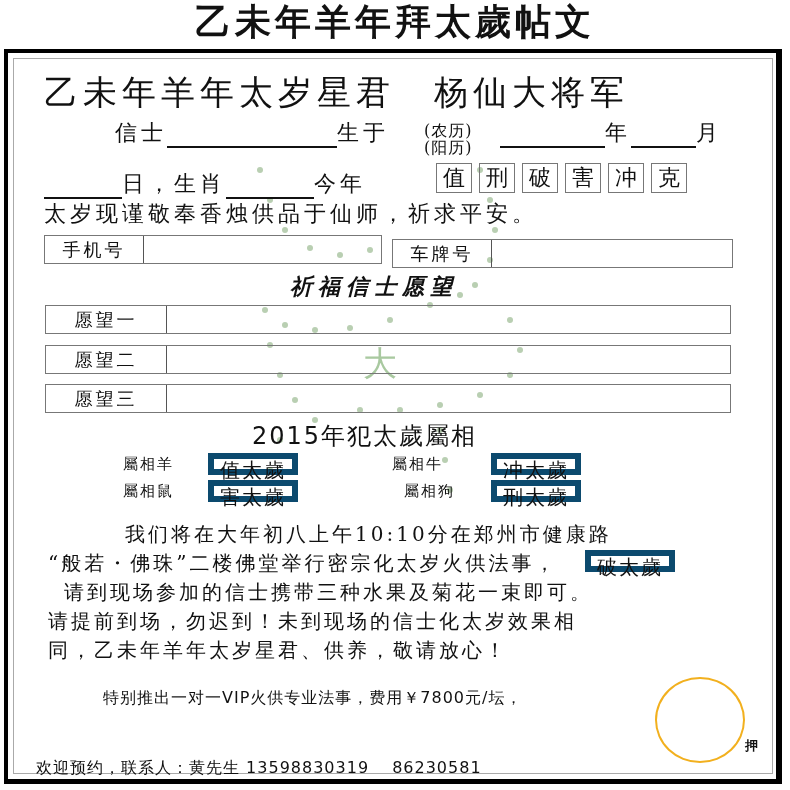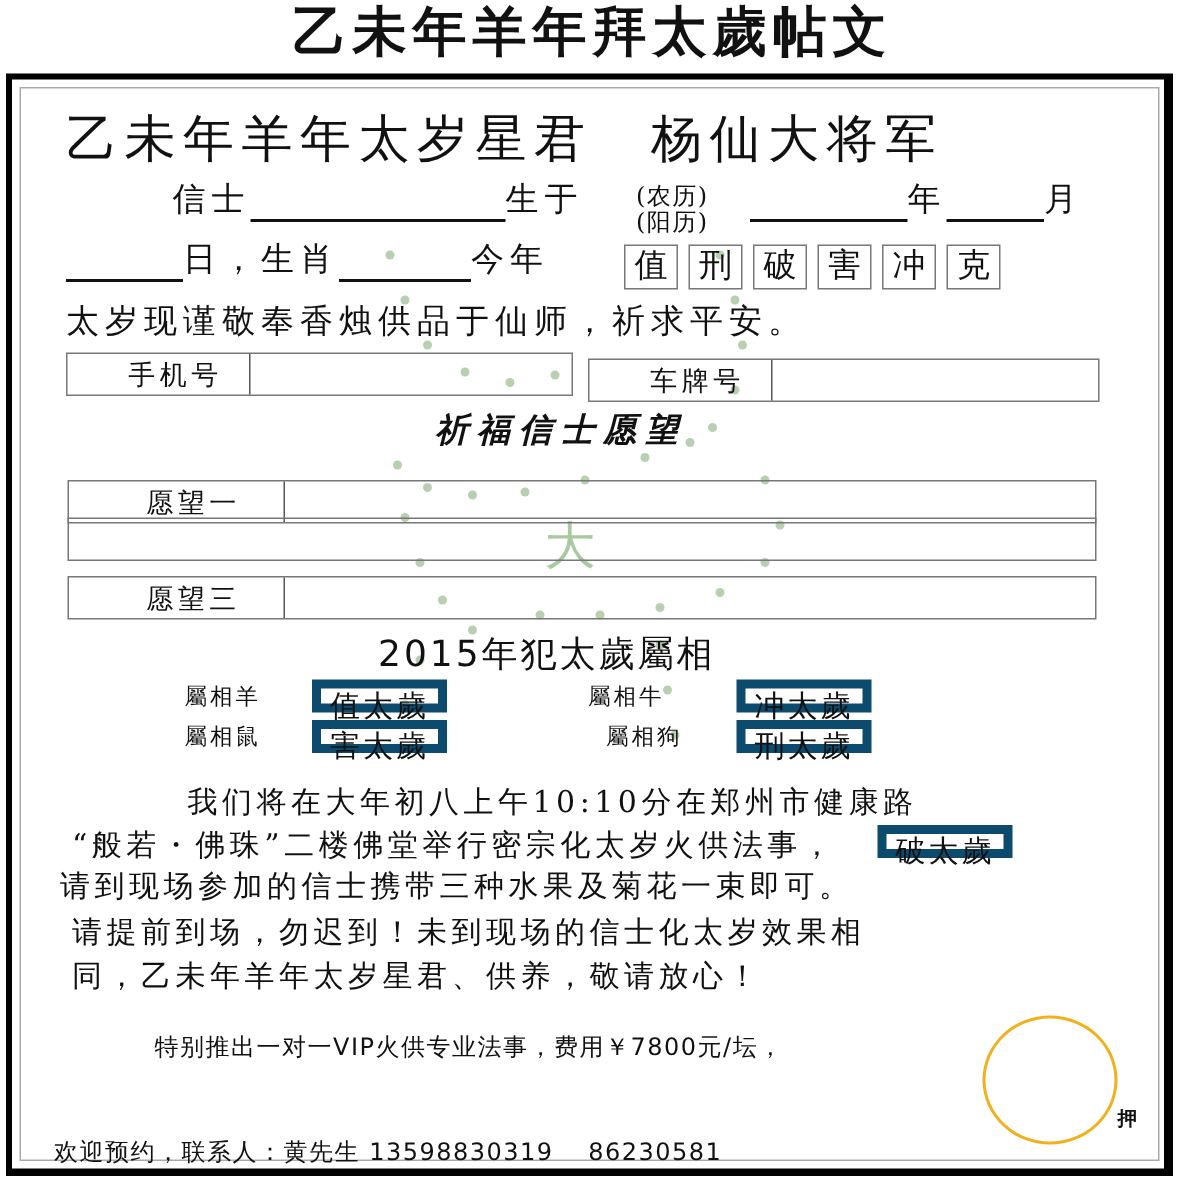--- a/index.html
+++ b/index.html
@@ -12,21 +12,21 @@
          border:4px solid #000; border-bottom-width:5px; border-right-width:6px; box-sizing:border-box; }
   .inner-frame { position:absolute; left:13px; top:58px; width:760px; height:716px;
          border:1px solid #aaa; box-sizing:border-box; }
   .abs { position:absolute; white-space:nowrap; }
   .title { left:44px; top:70px; font-size:34px; letter-spacing:5px; }
   .line { font-size:22px; letter-spacing:4px; }
   .uline { display:inline-block; border-bottom:2px solid #111; vertical-align:bottom; height:22px; }
   .cal { font-size:16px; line-height:14px; letter-spacing:1px; }
   .box { display:inline-block; border:1px solid #777; width:34px; height:28px; line-height:28px;
          text-align:center; font-size:22px; margin-right:7px; }
-  .field { border:1px solid #777; box-sizing:border-box; display:flex;padding-left:23px; }
+  .field { border:1px solid #777; box-sizing:border-box; display:flex; }
   .field-label { border-right:1px solid #555; display:flex; align-items:center; justify-content:center;
          font-size:18px; letter-spacing:3px; }
   .wish-title { font-family:"DejaVu Serif",serif; font-weight:bold; font-style:italic; font-size:22px; letter-spacing:6px; }
   .year-title { font-family:"DejaVu Sans","Liberation Sans",sans-serif; font-size:24px; letter-spacing:2px; }
   .zod-label { font-family:"DejaVu Sans",sans-serif; font-size:15px; letter-spacing:2px; }
   .zod-box { border:6px solid #0c4a6e; font-family:"DejaVu Sans",sans-serif; font-size:20px; letter-spacing:2px;
          padding:0 6px; height:22px; line-height:22px; box-sizing:border-box; }
   .para { font-size:20px; letter-spacing:3px; line-height:29px; }
   .promo { font-family:"DejaVu Sans","Liberation Sans",sans-serif; font-size:16px; letter-spacing:1px; }
   .seal { position:absolute; left:655px; top:677px; width:90px; height:86px; border:2px solid #f2b01e;
@@ -84,45 +84,46 @@
 
 <div class="abs line" style="left:115px;top:118px;">
   <span>信士</span><span class="uline" style="width:170px"></span><span>生于</span>
 </div>
 <div class="abs cal" style="left:424px;top:124px;">(农历)</div>
 <div class="abs cal" style="left:424px;top:141px;">(阳历)</div>
 <div class="abs line" style="left:500px;top:118px;">
   <span class="uline" style="width:105px"></span><span>年</span><span class="uline" style="width:65px"></span><span>月</span>
 </div>
 
-<div class="abs line" style="left:44px;top:158px;">
+<div class="abs line" style="left:44px;top:169px;">
   <span class="uline" style="width:78px"></span><span>日，生肖</span><span class="uline" style="width:88px"></span><span>今年</span>
 </div>
-<div class="abs" style="left:416px;top:163px;">
+<div class="abs" style="left:436px;top:163px;">
   <span class="box">值</span><span class="box">刑</span><span class="box">破</span><span class="box">害</span><span class="box">冲</span><span class="box">克</span>
 </div>
 
 <div class="abs line" style="left:44px;top:199px;">太岁现谨敬奉香烛供品于仙师，祈求平安。</div>
 
 <div class="abs field" style="left:44px;top:235px;width:338px;height:29px;">
   <div class="field-label" style="width:98px;">手机号</div>
   <div style="flex:1"></div>
 </div>
 <div class="abs field" style="left:392px;top:239px;width:341px;height:29px;">
   <div class="field-label" style="width:98px;">车牌号</div>
   <div style="flex:1"></div>
 </div>
 
 <div class="abs wish-title" style="left:290px;top:272px;">祈福信士愿望</div>
 
-<div class="abs field" style="left:45px;top:305px;width:686px;height:29px;margin-top:15px;">
+<div class="abs field" style="left:45px;top:305px;width:686px;height:29px;">
   <div class="field-label" style="width:120px;">愿望一</div>
   <div style="flex:1"></div>
 </div>
 <div class="abs field" style="left:45px;top:345px;width:686px;height:29px;">
+  <div class="field-label" style="width:120px;">愿望二</div>
   <div style="flex:1"></div>
 </div>
 <div class="abs field" style="left:45px;top:384px;width:686px;height:29px;">
   <div class="field-label" style="width:120px;">愿望三</div>
   <div style="flex:1"></div>
 </div>
 
 <div class="abs year-title" style="left:252px;top:420px;">2015年犯太歲屬相</div>
 
 <div class="abs zod-label" style="left:123px;top:455px;">屬相羊</div>
@@ -130,21 +131,21 @@
 <div class="abs zod-label" style="left:392px;top:455px;">屬相牛</div>
 <div class="abs zod-box" style="left:491px;top:453px;">冲太歲</div>
 <div class="abs zod-label" style="left:123px;top:482px;">屬相鼠</div>
 <div class="abs zod-box" style="left:208px;top:480px;">害太歲</div>
 <div class="abs zod-label" style="left:404px;top:482px;">屬相狗</div>
 <div class="abs zod-box" style="left:491px;top:480px;">刑太歲</div>
 <div class="abs zod-box" style="left:585px;top:508px;margin-top:42px;">破太歲</div>
 
 <div class="abs para" style="left:125px;top:520px;">我们将在大年初八上午10:10分在郑州市健康路</div>
 <div class="abs para" style="left:48px;top:549px;">“般若・佛珠”二楼佛堂举行密宗化太岁火供法事，</div>
-<div class="abs para" style="left:40px;top:578px;font-family:Liberation Mono, monospace;">请到现场参加的信士携带三种水果及菊花一束即可。</div>
+<div class="abs para" style="left:64px;top:578px;">请到现场参加的信士携带三种水果及菊花一束即可。</div>
 <div class="abs para" style="left:48px;top:607px;">请提前到场，勿迟到！未到现场的信士化太岁效果相</div>
 <div class="abs para" style="left:48px;top:636px;">同，乙未年羊年太岁星君、供养，敬请放心！</div>
 
 <div class="abs promo" style="left:103px;top:688px;">特别推出一对一VIP火供专业法事，费用￥7800元/坛，</div>
 <div class="abs promo" style="left:36px;top:714px;margin-top:44px;">欢迎预约，联系人：黄先生  13598830319　 86230581</div>
 
 <div class="seal"></div>
 <div class="abs" style="left:745px;top:737px;font-size:13px;font-weight:bold;">押</div>
 
 </body></html>

